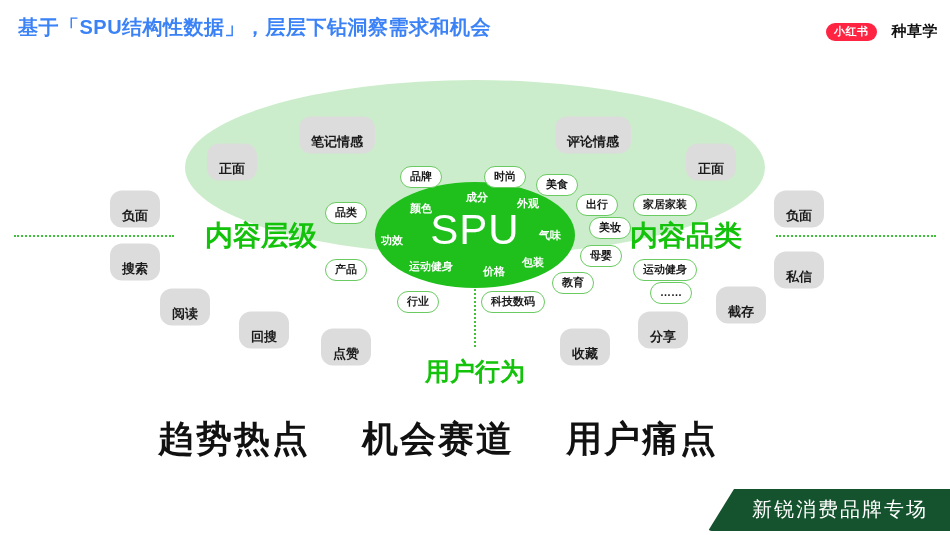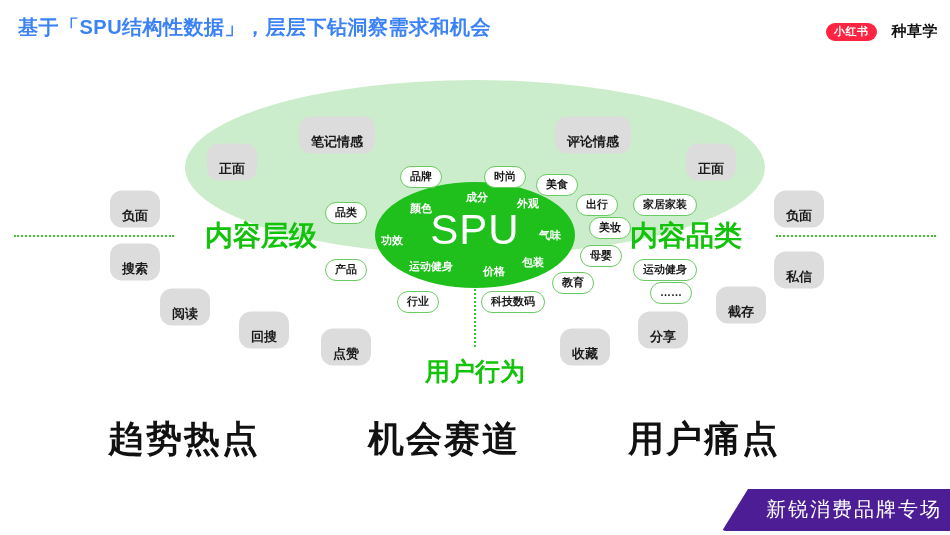--- a/index.html
+++ b/index.html
@@ -185,46 +185,46 @@
     font-size: 11px;
     font-weight: 700;
     white-space: nowrap;
     line-height: 1;
     transform: translate(-50%, -50%);
   }
 
   
   #bottom-headings {
     position: absolute;
-    left: 16px;
+    left: 10px;
     top: 415px;
     width: 856px;
     display: flex;
     justify-content: center;
-    gap: 108px;
+    gap: 52px;
   }
   .bottom-heading {
     font-size: 36px;
     font-weight: 700;
     color: #111111;
     letter-spacing: 2px;
     white-space: nowrap;
   }
 
   
   #footer-banner {
     position: absolute;
     right: 0;
     bottom: 4px;
-    background: #4c1d95;
+    background: #14532d;
     color: #ffffff;
     font-size: 20px;
     font-weight: 400;
     letter-spacing: 2px;
-    padding: 7px 8px 8px 44px;
+    padding: 7px 22px 8px 44px;
     border-top-left-radius: 4px;
     border-bottom-left-radius: 4px;
     clip-path: polygon(26px 0, 100% 0, 100% 100%, 0 100%);
     white-space: nowrap;
   }
 </style>
 </head>
 <body>
 
 <div id="page">

